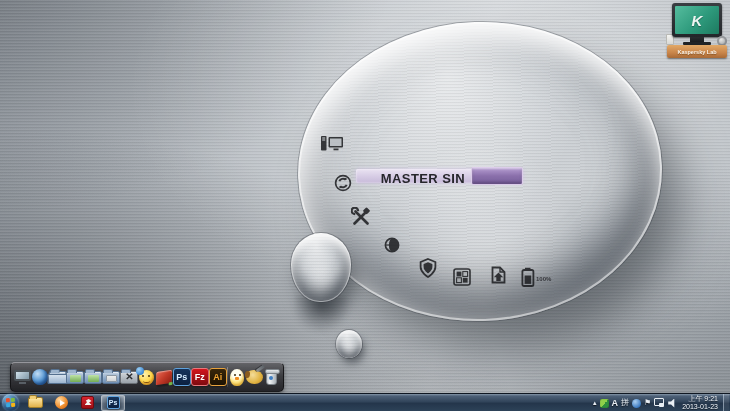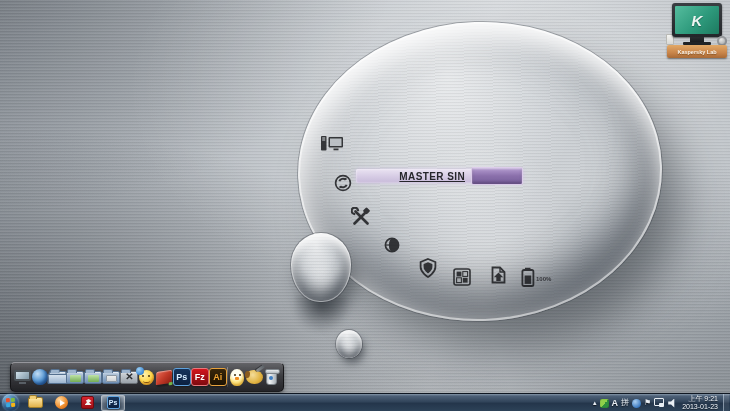--- a/index.html
+++ b/index.html
@@ -84,23 +84,22 @@
     border-radius:2px; box-shadow:0 0 4px rgba(210,195,230,.8), inset 0 0 2px rgba(255,255,255,.8);
   }
   #gadget-bar-fill {
     position:absolute; right:0; top:-2px; width:52px; height:18px;
     background:linear-gradient(180deg,#b49bd0 0%, #8a6fab 50%, #77609a 100%);
     border:1px solid #dcccea; border-radius:2px;
     box-shadow:inset 0 1px 2px rgba(255,255,255,.5), inset 0 -2px 3px rgba(60,40,80,.4);
   }
   #gadget-title {
     position:absolute; right:58px; top:2px;
-    font-size:10px; font-weight:bold; letter-spacing:.4px; color:#26262b;
+    font-size:13px; font-weight:bold; letter-spacing:.4px; color:#26262b;
     white-space:nowrap;
-    text-decoration:underline;
   }
 
   
   #k-widget { position:absolute; left:666px; top:3px; width:62px; height:55px; }
   #k-monitor {
     position:absolute; left:6px; top:0; width:50px; height:34px;
     background:linear-gradient(180deg,#3a3e42,#23262a); border-radius:3px; padding:3px;
     box-shadow:0 1px 2px rgba(0,0,0,.5);
   }
   #k-screen {

